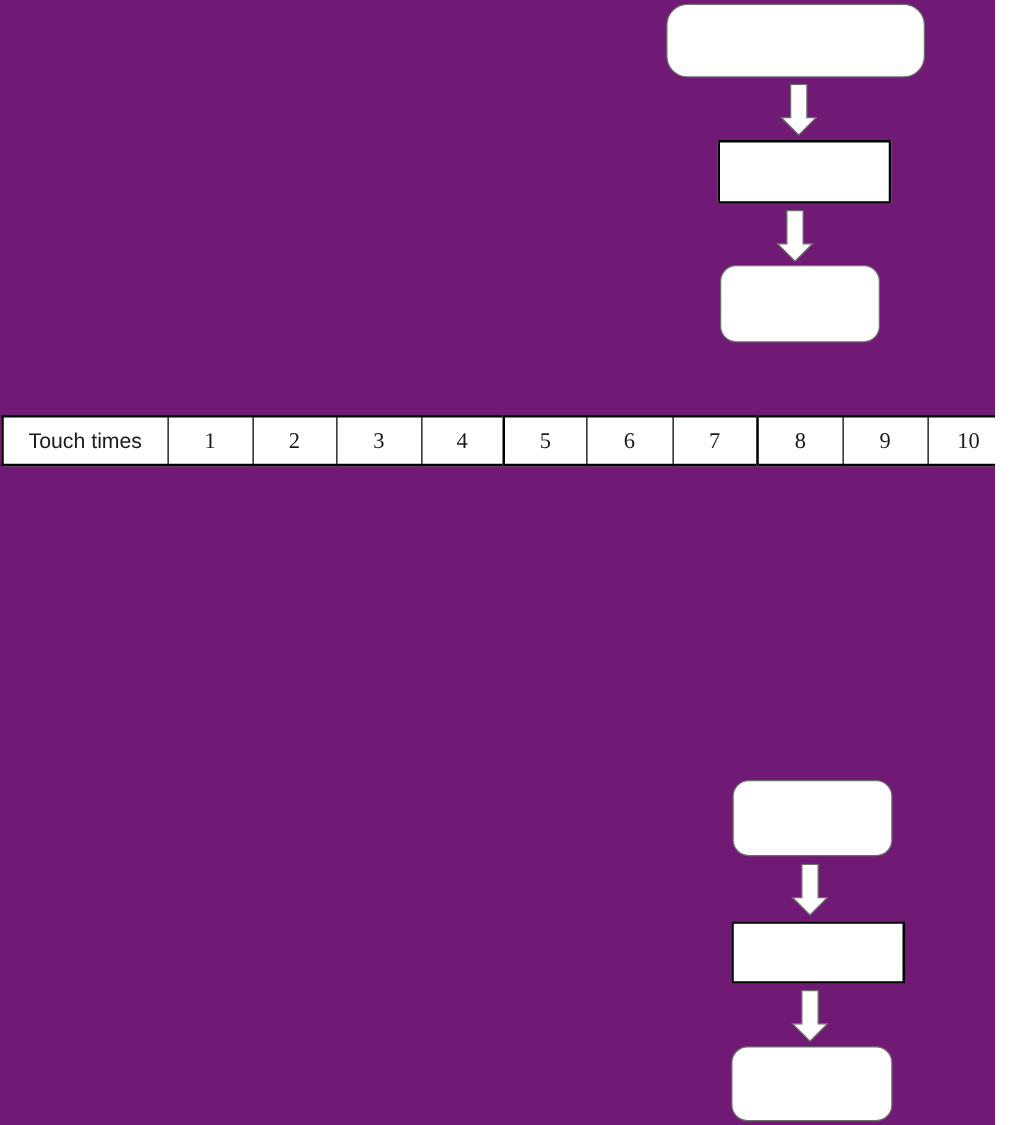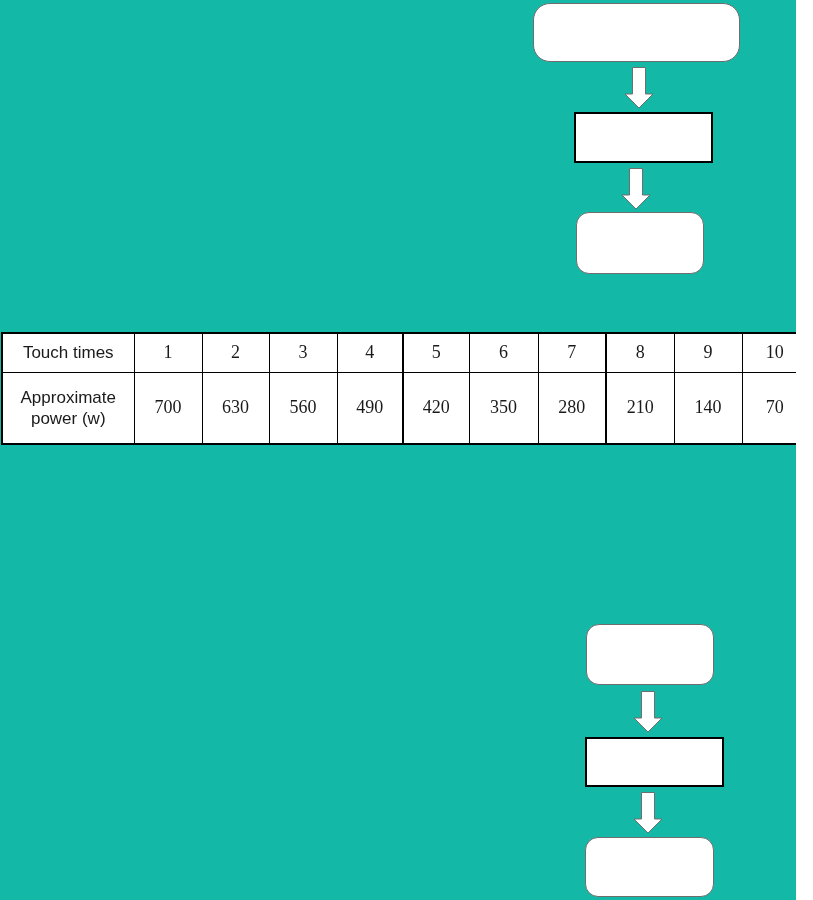--- a/index.html
+++ b/index.html
@@ -1,21 +1,21 @@
 <!DOCTYPE html>
 <html><head>
 <meta charset="utf-8">
 <style>
   * { box-sizing: border-box; margin: 0; padding: 0; }
   html, body { background: #ffffff; }
   .page {
     position: relative;
     width: 796px;
     height: 900px;
-    background: #14b8a6;
+    background: #701a75;
     overflow: hidden;
     font-family: "Liberation Sans", sans-serif;
   }
   .shape { position: absolute; background: #ffffff; }
   .rounded { border: 1px solid #6e6e6e; }
   .rect    { border: 2px solid #000000; }
   .arrow   { position: absolute; }
 
   table.power {
     position: absolute;
@@ -88,33 +88,20 @@
       <td class="num">2</td>
       <td class="num">3</td>
       <td class="num bR">4</td>
       <td class="num">5</td>
       <td class="num">6</td>
       <td class="num bR">7</td>
       <td class="num">8</td>
       <td class="num">9</td>
       <td class="num">10</td>
     </tr>
-    <tr style="height:72px;">
-      <td class="hdr">Approximate power (w)</td>
-      <td class="num">700</td>
-      <td class="num">630</td>
-      <td class="num">560</td>
-      <td class="num bR">490</td>
-      <td class="num">420</td>
-      <td class="num">350</td>
-      <td class="num bR">280</td>
-      <td class="num">210</td>
-      <td class="num">140</td>
-      <td class="num">70</td>
-    </tr>
   </tbody>
     </table>
 
   <div class="shape rounded" style="left:586px; top:624px; width:128px; height:61px; border-radius:13px;"></div>
 
   <svg class="arrow" style="left:633px; top:691px;" width="30" height="42" viewBox="0 0 30 42">
     <polygon points="8.5,0.5 21.5,0.5 21.5,27 29,27 15,41 1,27 8.5,27" fill="#ffffff" stroke="#6e6e6e" stroke-width="1"></polygon>
   </svg>
 
   <div class="shape rect" style="left:585px; top:737px; width:139px; height:50px;"></div>

